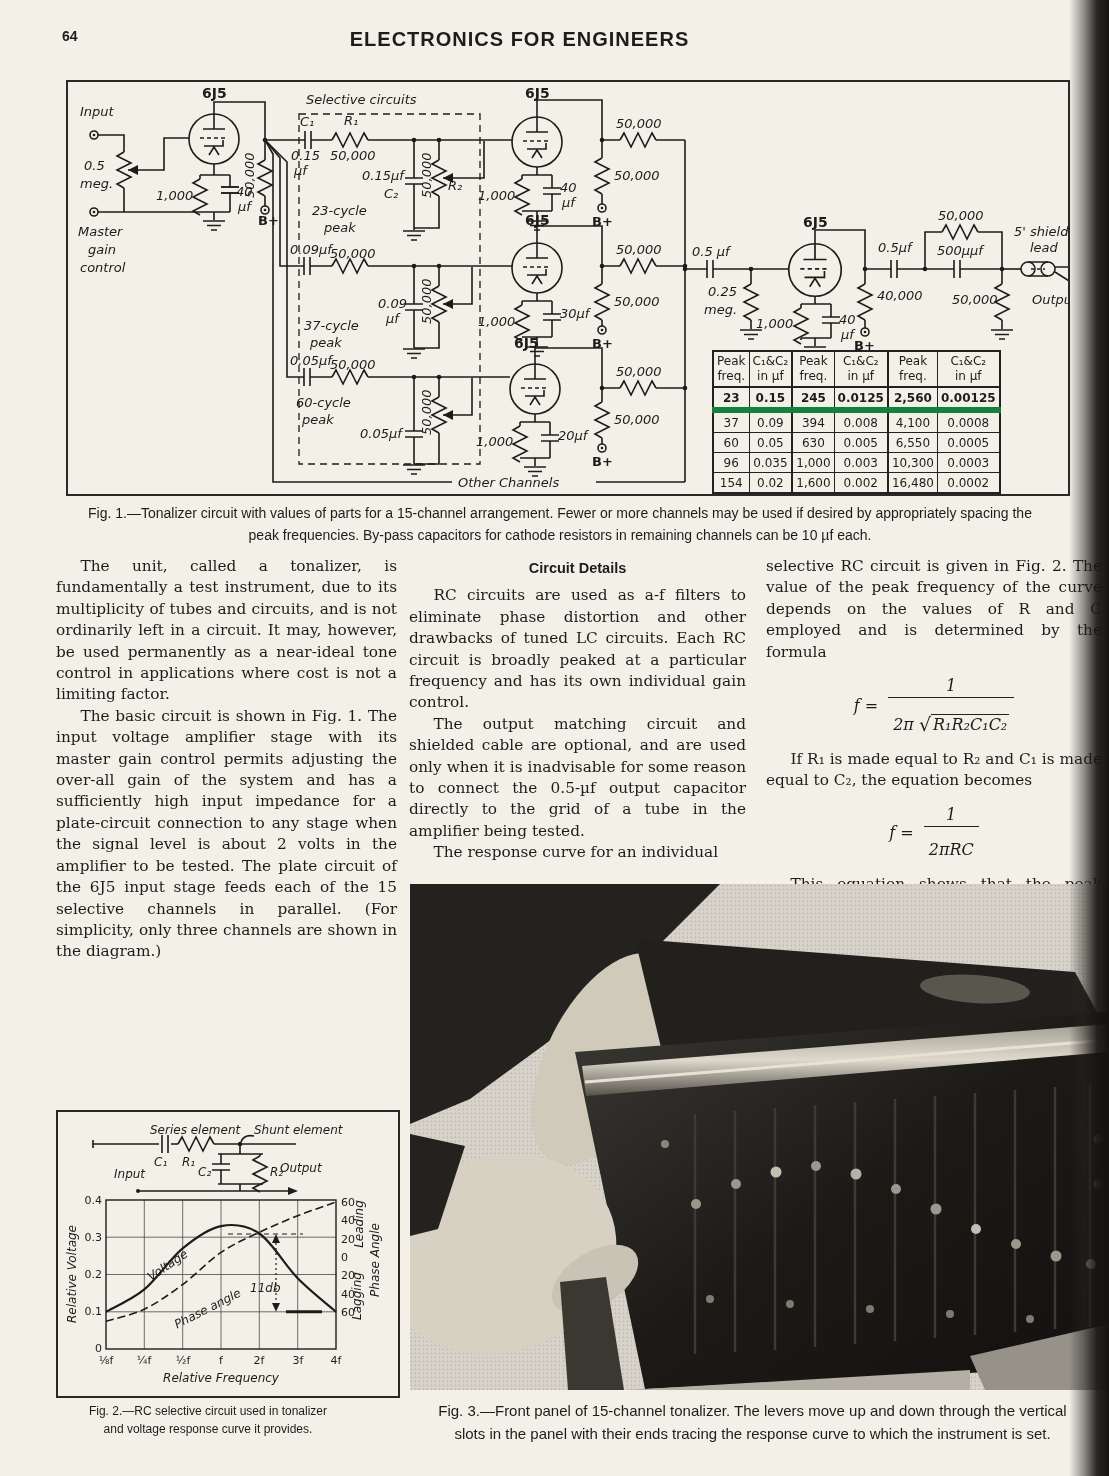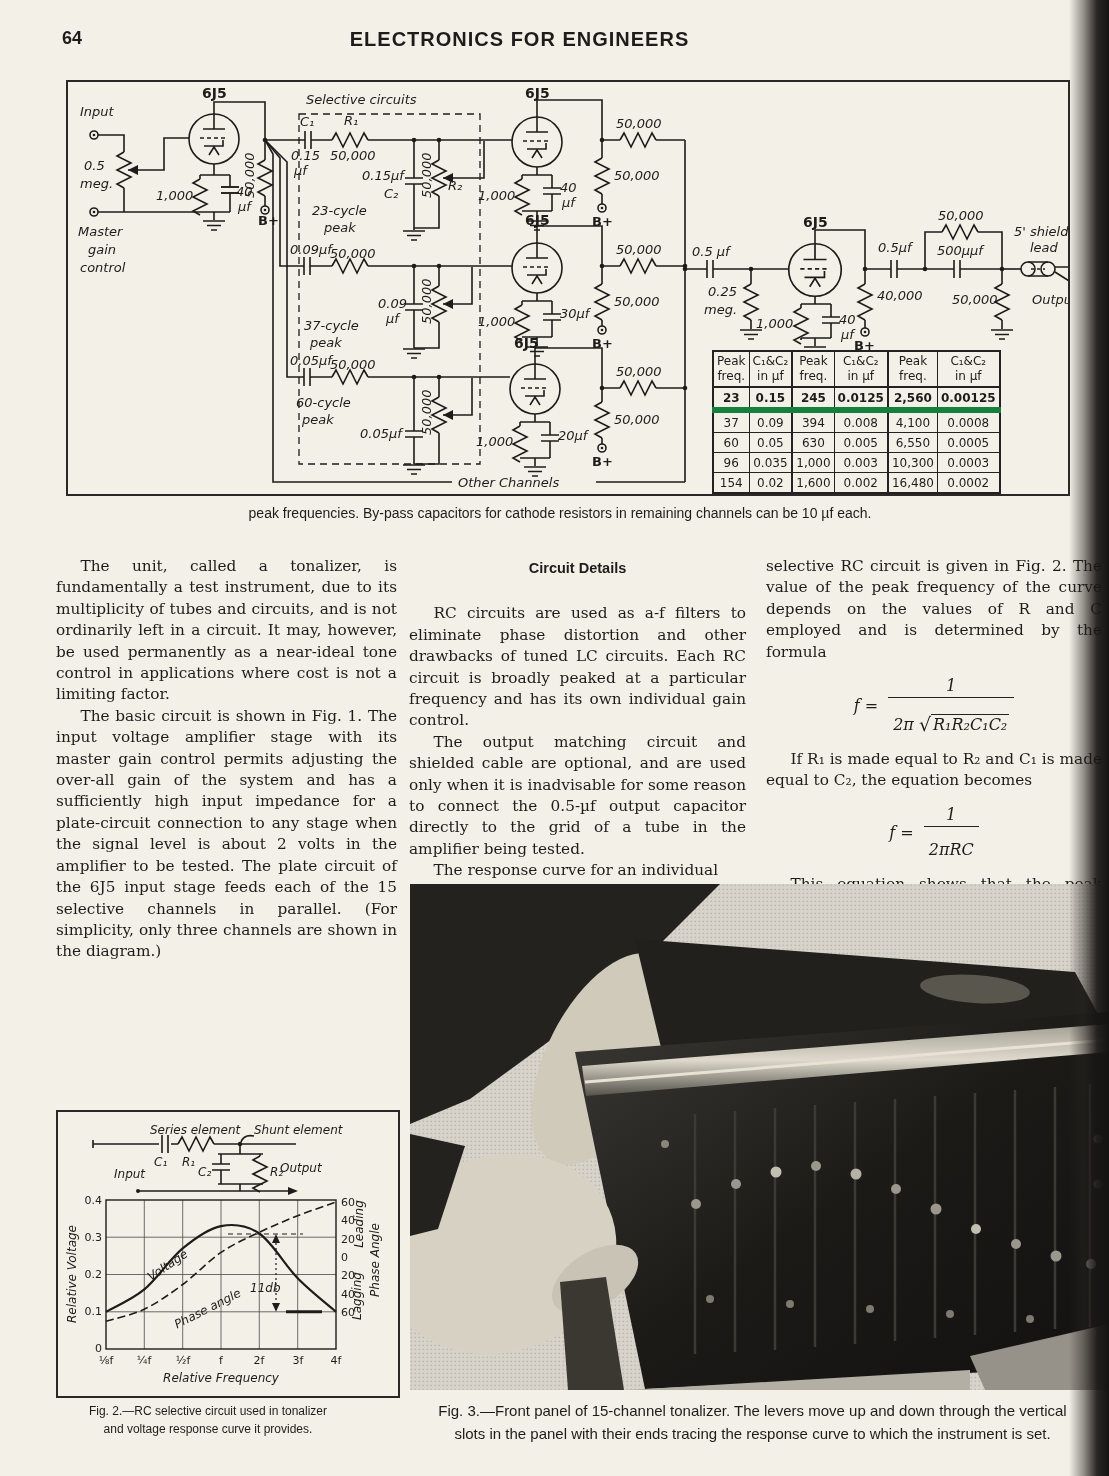--- a/index.html
+++ b/index.html
@@ -1,20 +1,20 @@
 <!DOCTYPE html>
 <html><head>
 <meta charset="utf-8">
 <style>
   html,body{margin:0;padding:0;background:#888;}
   .page{position:relative;width:1109px;height:1476px;margin:0 auto;background:#f3f0e8;
         font-family:"DejaVu Serif",serif;color:#1d1c1a;overflow:hidden;}
   .gutter{position:absolute;right:0;top:0;width:40px;height:100%;z-index:60;
           background:linear-gradient(to right,rgba(30,28,25,0) 0%,rgba(40,37,33,.45) 35%,rgba(24,22,20,.92) 70%,#141311 100%);}
-  .pageno{position:absolute;left:62px;top:28px;font-family:"Liberation Sans",sans-serif;font-weight:bold;font-size:18px;}
+  .pageno{position:absolute;left:62px;top:28px;font-family:"Liberation Sans",sans-serif;font-weight:bold;font-size:14px;}
   .ptitle{position:absolute;left:0;right:70px;top:28px;text-align:center;font-family:"Liberation Sans",sans-serif;
           font-weight:bold;font-size:20px;letter-spacing:1px;}
   
   .fig1{position:absolute;left:66px;top:80px;width:1000px;height:412px;border:2px solid #2a2927;}
   .fig1 svg{position:absolute;left:0;top:0;}
   .fig1 svg text{font:italic 13px "DejaVu Sans",sans-serif;fill:#1d1c1a;}
   .fig1 svg text.tb{font:bold 14px "DejaVu Sans",sans-serif;font-style:normal;}
   .fig1 svg text.up{font-style:normal;font-weight:bold;font-size:13px;}
   .wire{stroke:#1d1c1a;stroke-width:1.6;fill:none;}
   .wired{stroke:#1d1c1a;stroke-width:1.3;fill:none;stroke-dasharray:7 5;}
@@ -30,21 +30,21 @@
   .ptable tbody tr:first-child td{border-bottom:6px solid #15803d;font-weight:bold;}
   .figcap{font-family:"Liberation Sans",sans-serif;}
   .cap1{position:absolute;left:45px;top:502px;width:1030px;text-align:center;font-size:14px;line-height:1.6;}
   
   .col{position:absolute;font-size:15.3px;line-height:1.4;text-align:justify;}
   .colL{left:56px;top:556px;width:341px;}
   .colM{left:409px;top:556px;width:337px;}
   .colR{left:766px;top:556px;width:336px;}
   .col p{margin:0;}
   .col p.ind{text-indent:1.6em;}
-  .chead{text-align:center;font-family:"Liberation Sans",sans-serif;font-weight:bold;font-size:14.5px;margin:2px 0 25px 0;}
+  .chead{text-align:center;font-family:"Liberation Sans",sans-serif;font-weight:bold;font-size:14.5px;margin:2px 0 7px 0;}
   .formula{display:flex;justify-content:center;align-items:center;gap:10px;margin:12px 0;font-style:italic;font-size:16px;}
   .frac{display:inline-flex;flex-direction:column;align-items:center;}
   .frac .den{border-top:1.4px solid #222;padding:12px 5px 0 5px;}
   .frac .num{padding:0 4px;}
   .sq{font-style:normal;font-size:19px;position:relative;top:1px;}
   .rad{border-top:1.4px solid #222;padding:0 2px;}
   
   .fig2{position:absolute;left:56px;top:1110px;width:340px;height:284px;border:2px solid #2a2927;background:#f3f0e8;}
   .fig2 svg text{fill:#1d1c1a;}
   .ax{font:11px "DejaVu Sans",sans-serif;}
@@ -352,20 +352,21 @@
           <td>1,600</td>
           <td>0.002</td>
           <td>16,480</td>
           <td>0.0002</td>
         </tr>
       </tbody>
     </table>
   </div>
 
   <div class="cap1 figcap">
+    <div>Fig. 1.—Tonalizer circuit with values of parts for a 15-channel arrangement.   Fewer or more channels may be used if desired by appropriately spacing the</div>
     <div>peak frequencies.   By-pass capacitors for cathode resistors in remaining channels can be 10 µf each.</div>
   </div>
 
   <div class="col colL">
     <p class="ind">The unit, called a tonalizer, is fundamentally a test instrument, due to its multiplicity of tubes and circuits, and is not ordinarily left in a circuit.  It may, however, be used permanently as a near-ideal tone control in applications where cost is not a limiting factor.</p>
     <p class="ind">The basic circuit is shown in Fig. 1. The input voltage amplifier stage with its master gain control permits adjusting the over-all gain of the system and has a sufficiently high input impedance for a plate-circuit connection to any stage when the signal level is about 2 volts in the amplifier to be tested.  The plate circuit of the 6J5 input stage feeds each of the 15 selective channels in parallel. (For simplicity, only three channels are shown in the diagram.)</p>
   </div>
 
   <div class="col colM">
     <div class="chead">Circuit Details</div>

